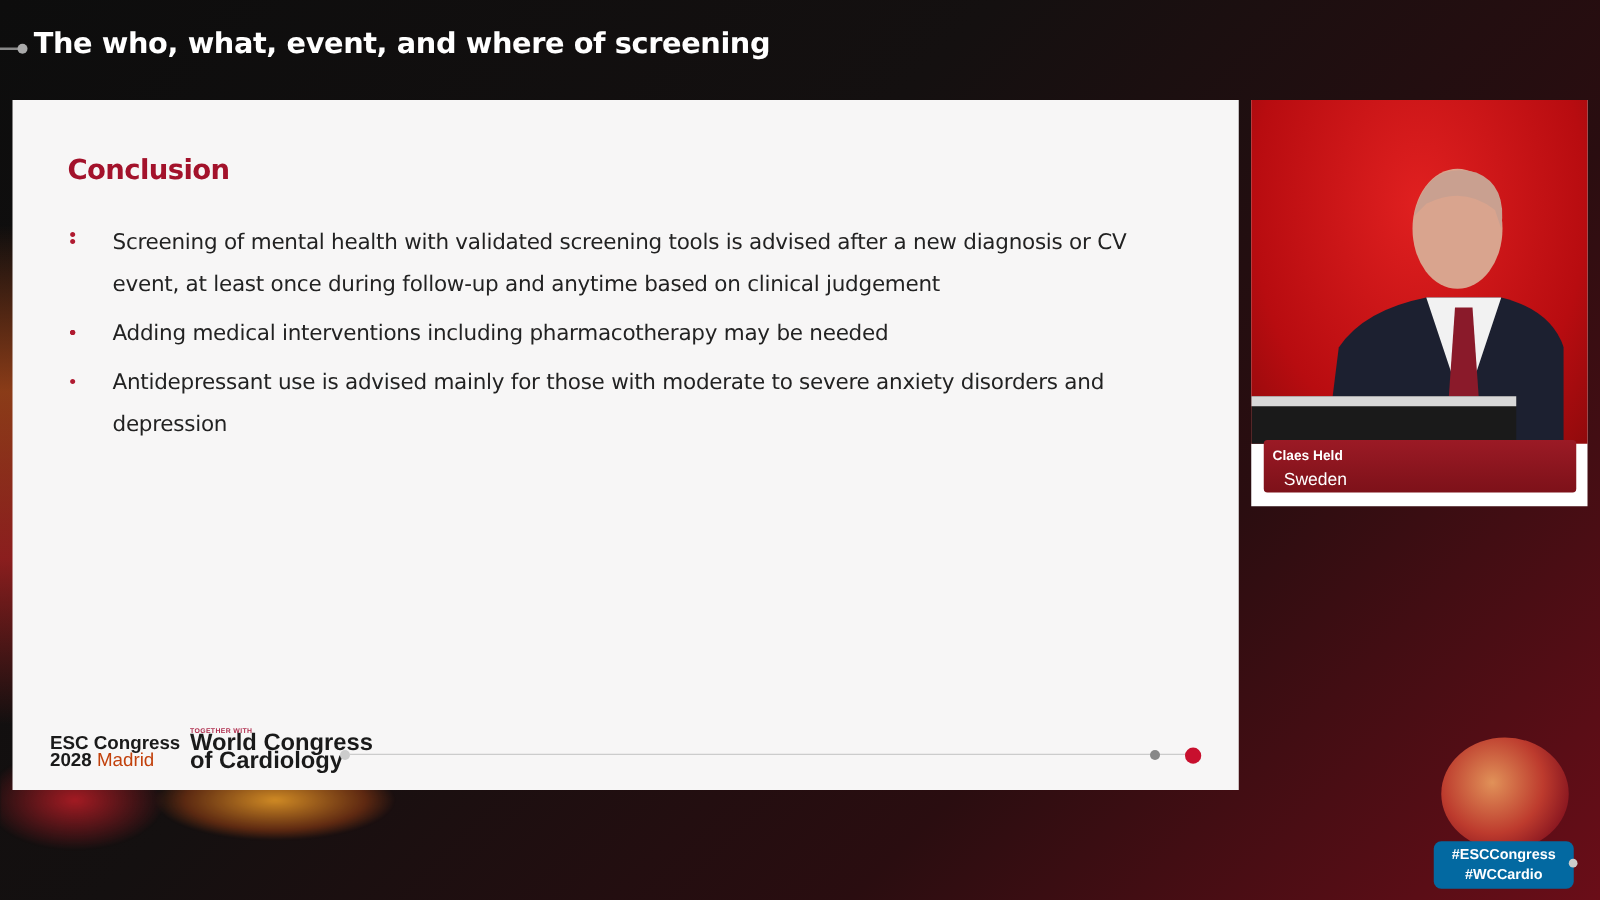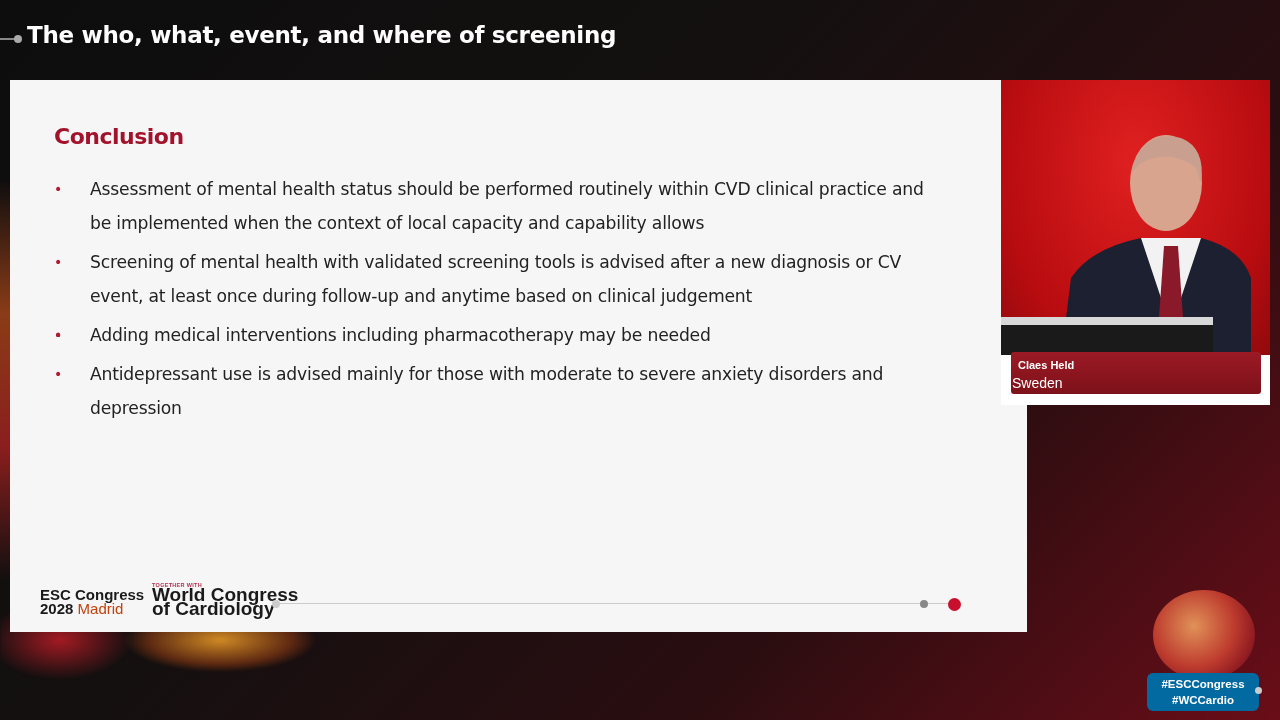--- a/index.html
+++ b/index.html
@@ -26,21 +26,20 @@
     .header-dot {
       position:absolute; left:14px; top:35px; width:8px; height:8px; border-radius:50%; background:#aaa;
     }
     .page-title {
       position:absolute; left:27px; top:22px; color:#fff;
       font-family:"DejaVu Sans", sans-serif; font-weight:bold; font-size:23px; letter-spacing:-0.3px;
     }
     .slide {
       position:absolute; left:10px; top:80px; width:981px; height:552px;
       background:#f7f6f6;
-      padding-left:36px;
     }
     .slide-heading {
       position:absolute; left:44px; top:44px; color:#a3122b;
       font-family:"DejaVu Sans", sans-serif; font-weight:bold; font-size:22px; letter-spacing:-0.5px;
     }
     .bullets { position:absolute; left:44px; top:92px; width:880px; margin:0; padding:0; list-style:none; }
     .bullet {
       position:relative; padding-left:36px; color:#222;
       font-family:"DejaVu Sans", sans-serif; font-size:17.2px; line-height:34px; margin-bottom:5px;
       letter-spacing:-0.2px;
@@ -69,21 +68,21 @@
     .speaker-silhouette {
       position:absolute; left:50px; top:48px; width:200px; height:230px;
     }
     .podium { position:absolute; left:0; top:237px; width:212px; height:38px; background:#1a1a1a; border-top:8px solid #d8d8d8; }
     .speaker-caption {
       position:absolute; left:10px; top:272px; width:250px; height:42px;
       background:linear-gradient(180deg,#9b1a25,#7d1119); border-radius:3px;
       color:#fff; font-family:"Liberation Sans", sans-serif;
     }
     .speaker-name { position:absolute; left:7px; top:7px; font-weight:bold; font-size:11px; }
-    .speaker-country { position:absolute; left:1px; top:23px; font-size:14px; }
+    .speaker-country { position:absolute; left:16px; top:23px; font-size:14px; }
     .globe {
       position:absolute; left:1153px; top:590px; width:102px; height:90px; border-radius:50%;
       background: radial-gradient(circle at 40% 40%, #f0a060, #c84030 50%, #8a1520 80%);
       opacity:0.9;
     }
     .hashtag-box {
       position:absolute; left:1147px; top:673px; width:112px; height:38px;
       background:#0369a1; border-radius:6px; color:#fff;
       font-family:"Liberation Sans", sans-serif; font-weight:bold; font-size:11.5px; text-align:center; line-height:16px;
       padding-top:3px; box-sizing:border-box;
@@ -96,21 +95,21 @@
 <div class="bg-particles"></div>
 <div class="bg-particles-left"></div>
 
 <div class="header-line"></div>
 <div class="header-dot"></div>
 <div class="page-title">The who, what, event, and where of screening</div>
 
 <div class="slide">
   <div class="slide-heading">Conclusion</div>
   <ul class="bullets">
-    <li class="bullet"><span class="bullet-mark">•</span><span>Assessment of mental health status should be performed routinely within CVD clinical practice and be implemented when the context of local capacity and capability allows</span></li>
+    <li class="bullet"><span class="bullet-mark">•</span></li>
     <li class="bullet"><span class="bullet-mark">•</span><span>Screening of mental health with validated screening tools is advised after a new diagnosis or CV event, at least once during follow-up and anytime based on clinical judgement</span></li>
     <li class="bullet"><span class="bullet-mark">•</span></li>
     <li class="bullet"><span class="bullet-mark">•</span></li>
     <li class="bullet"><span class="bullet-mark">•</span><span>Adding medical interventions including pharmacotherapy may be needed</span></li>
     <li class="bullet"><span class="bullet-mark">•</span><span>Antidepressant use is advised mainly for those with moderate to severe anxiety disorders and depression</span></li>
   </ul>
 
   <div class="slide-footer">
     <div class="logo-esc">
       <div>ESC Congress</div>

